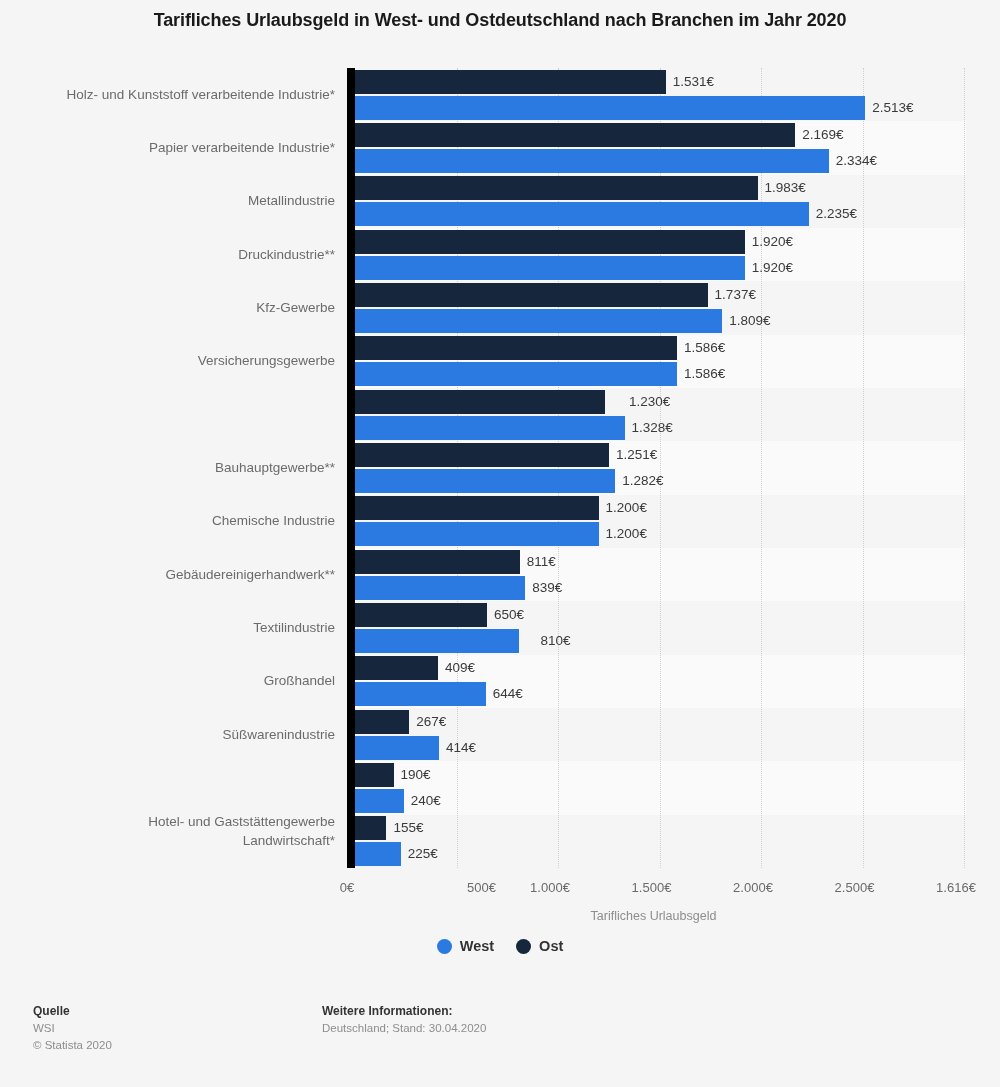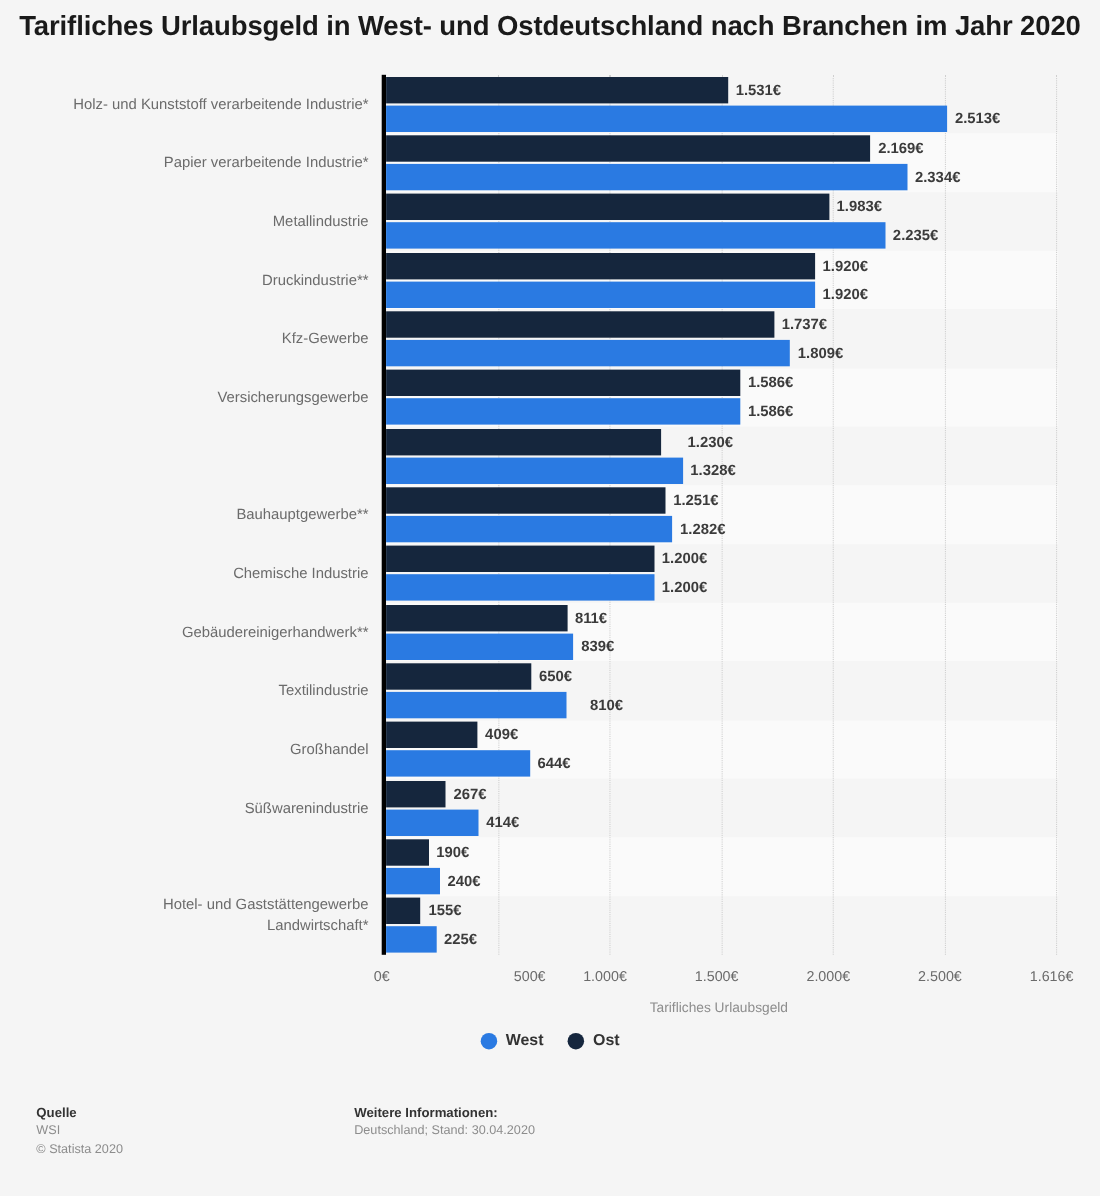--- a/index.html
+++ b/index.html
@@ -15,21 +15,21 @@
     width: 1000px; height: 1087px;
     background: #f5f5f5;
     overflow: hidden;
   }
 
   
   #chart-title {
     position: absolute;
     top: 10px; left: 0; width: 1000px;
     text-align: center;
-    font-size: 25px;
+    font-size: 18px;
     font-weight: bold;
     color: #1a1a1a;
     letter-spacing: -0.1px;
   }
 
   
   #plot-wrap {
     position: absolute;
     left: 0; top: 68px;
     width: 1000px;
@@ -48,22 +48,21 @@
     font-size: 13.5px;
     color: #6b6b6b;
     white-space: nowrap;
     line-height: 1;
   }
 
   #plot-area {
     position: absolute;
     left: 347px; top: 0;
     width: 613px; height: 800px;
-    border-left: 4px solid #000000;
-    font-weight: bold;
+    border-left: 8px solid #000000;
   }
   .row-band {
     position: absolute;
     left: 0; width: 611px;
     background: #f5f5f5;
   }
   .row-band.alt { background: #fafafa; }
 
   .gridline {
     position: absolute;

